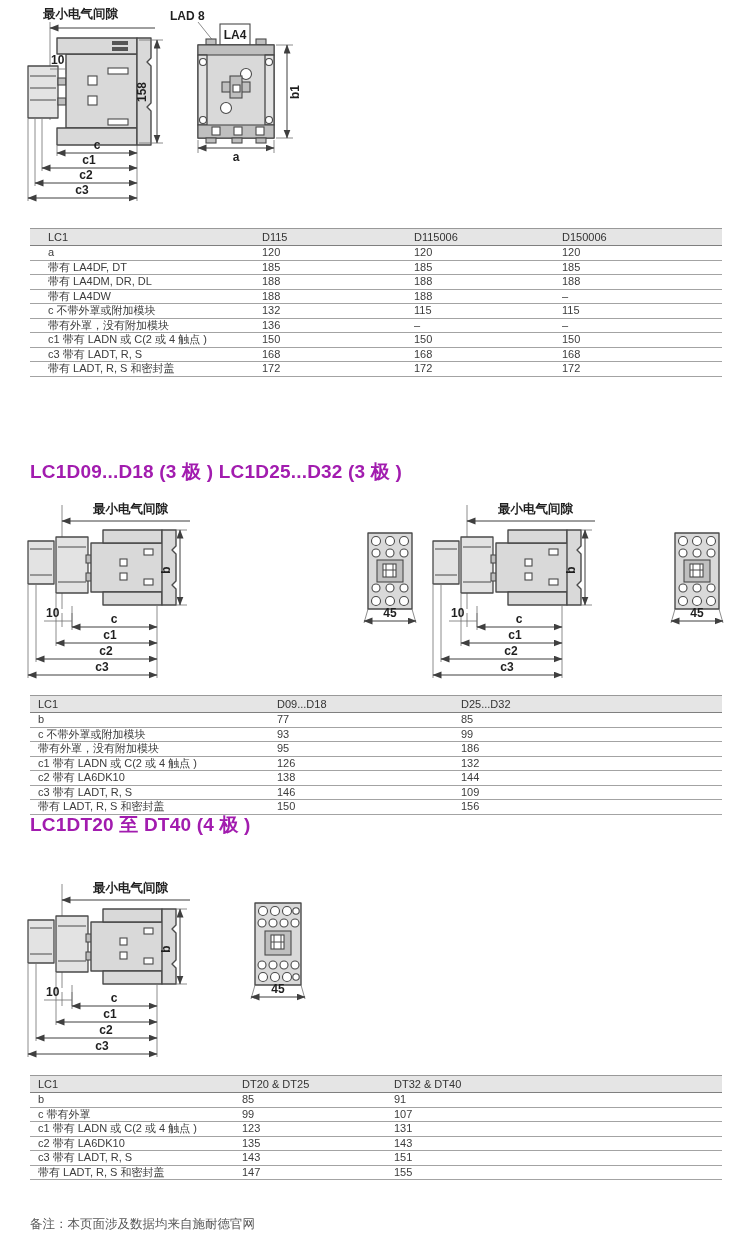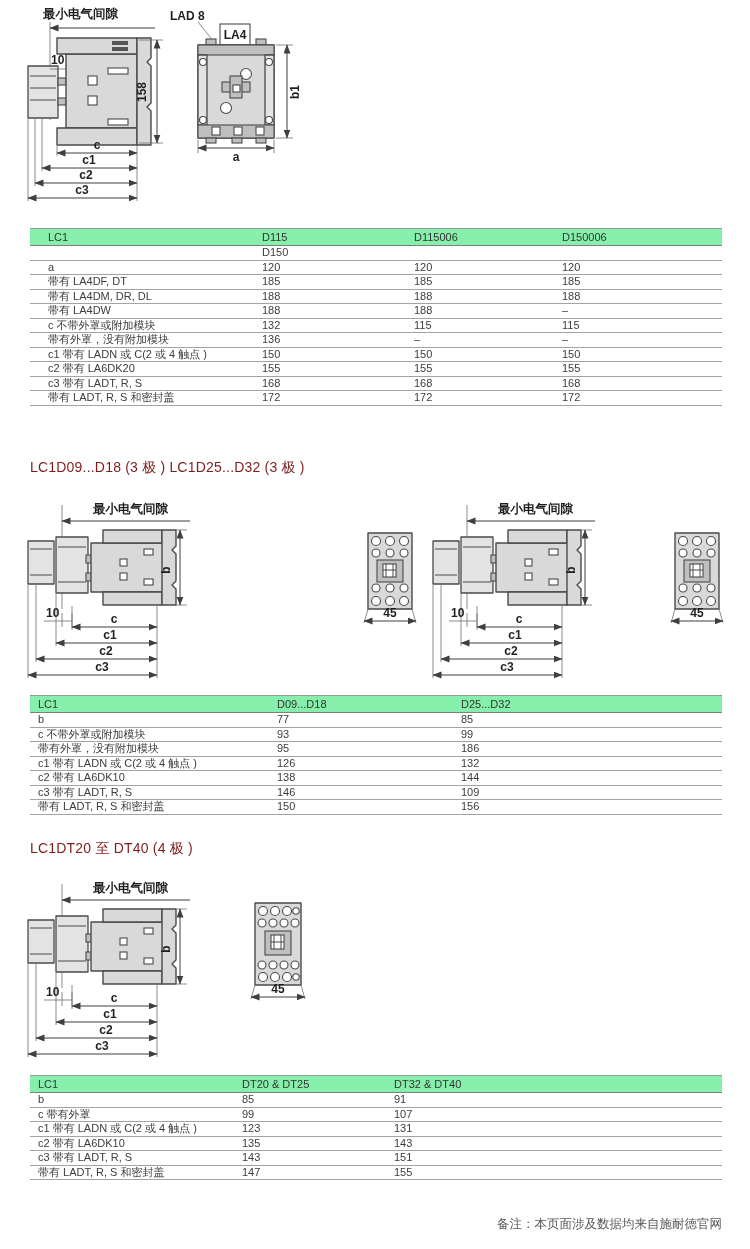--- a/index.html
+++ b/index.html
@@ -1,30 +1,30 @@
 <!DOCTYPE html>
 <html><head>
 <meta charset="utf-8">
 <style>
   *{box-sizing:border-box}
   html,body{margin:0;padding:0}
   body{width:750px;height:1249px;position:relative;background:#fff;
        font-family:"Liberation Sans",sans-serif;color:#3a3a3a}
   .abs{position:absolute}
   table.dim{border-collapse:collapse;width:692px;table-layout:fixed;font-size:11px}
-  table.dim th{background:#86efac;text-align:left;font-weight:normal;color:#333;
+  table.dim th{background:#e5e5e5;text-align:left;font-weight:normal;color:#333;
        border-top:1px solid #999;border-bottom:1px solid #7f7f7f;
        padding:2px 4px;line-height:12px;white-space:nowrap;overflow:hidden}
   table.dim td{border-bottom:1px solid #a3a3a3;padding:1px 4px;line-height:11.5px;
        color:#3c3c3c;white-space:nowrap;overflow:hidden}
   #table1 th:first-child,#table1 td:first-child{padding-left:18px}
   #table2 th:first-child,#table2 td:first-child,
   #table3 th:first-child,#table3 td:first-child{padding-left:8px}
-  .sec-title{font-size:14px;font-weight:normal;color:#7f1d1d;letter-spacing:.2px}
-  .footer{font-size:12.5px;color:#575757;text-align:right}
+  .sec-title{font-size:19px;font-weight:bold;color:#a21caf;letter-spacing:.2px}
+  .footer{font-size:12.5px;color:#575757;text-align:left}
   svg text{font:600 12px "Liberation Sans",sans-serif;fill:#1f1f1f}
   svg text.cn{font-size:12.5px}
   .f1{fill:#d9d9d9;stroke:#4a4a4a;stroke-width:1.4;stroke-linejoin:round}
   .f2{fill:#e3e3e3;stroke:#4a4a4a;stroke-width:1.3;stroke-linejoin:round}
   .f3{fill:#fff;stroke:#4a4a4a;stroke-width:1.1}
   .fd{fill:#bfbfbf;stroke:#4a4a4a;stroke-width:1.1}
   .fs{fill:#555;stroke:none}
   .ln{stroke:#4a4a4a;stroke-width:1;fill:none}
   .dim{stroke:#3f3f3f;stroke-width:1;fill:none}
   .thin{stroke:#6e6e6e;stroke-width:.8;fill:none}
@@ -225,26 +225,20 @@
     <thead>
         <tr>
           <th>LC1</th>
           <th>D115</th>
           <th>D115006</th>
           <th>D150006</th>
         </tr>
       </thead>
     <tbody>
         <tr>
-          <td></td>
-          <td>D150</td>
-          <td></td>
-          <td></td>
-        </tr>
-        <tr>
           <td>a</td>
           <td>120</td>
           <td>120</td>
           <td>120</td>
         </tr>
         <tr>
           <td>带有 LA4DF, DT</td>
           <td>185</td>
           <td>185</td>
           <td>185</td>
@@ -271,26 +265,20 @@
           <td>带有外罩，没有附加模块</td>
           <td>136</td>
           <td>–</td>
           <td>–</td>
         </tr>
         <tr>
           <td>c1 带有 LADN 或 C(2 或 4 触点 )</td>
           <td>150</td>
           <td>150</td>
           <td>150</td>
-        </tr>
-        <tr>
-          <td>c2 带有 LA6DK20</td>
-          <td>155</td>
-          <td>155</td>
-          <td>155</td>
         </tr>
         <tr>
           <td>c3 带有 LADT, R, S</td>
           <td>168</td>
           <td>168</td>
           <td>168</td>
         </tr>
         <tr>
           <td>带有 LADT, R, S 和密封盖</td>
           <td>172</td>
@@ -374,21 +362,21 @@
         </tr>
         <tr>
           <td>带有 LADT, R, S 和密封盖</td>
           <td>150</td>
           <td>156</td>
         </tr>
       </tbody>
   </table>
 </div>
 
-<div class="abs sec-title" style="left:30px;top:840px">LC1DT20 至 DT40 (4 极 )</div>
+<div class="abs sec-title" style="left:30px;top:812px">LC1DT20 至 DT40 (4 极 )</div>
 
 <svg class="abs" style="left:0;top:876px" width="750" height="195">
   <use href="#g-sv"></use>
   <text class="cn" x="93" y="16">最小电气间隙</text>
   <text transform="translate(170,73) rotate(-90)" text-anchor="middle">b</text>
   <text x="46" y="120">10</text>
   <text x="114" y="126" text-anchor="middle">c</text>
   <text x="110" y="142" text-anchor="middle">c1</text>
   <text x="106" y="158" text-anchor="middle">c2</text>
   <text x="102" y="174" text-anchor="middle">c3</text>

